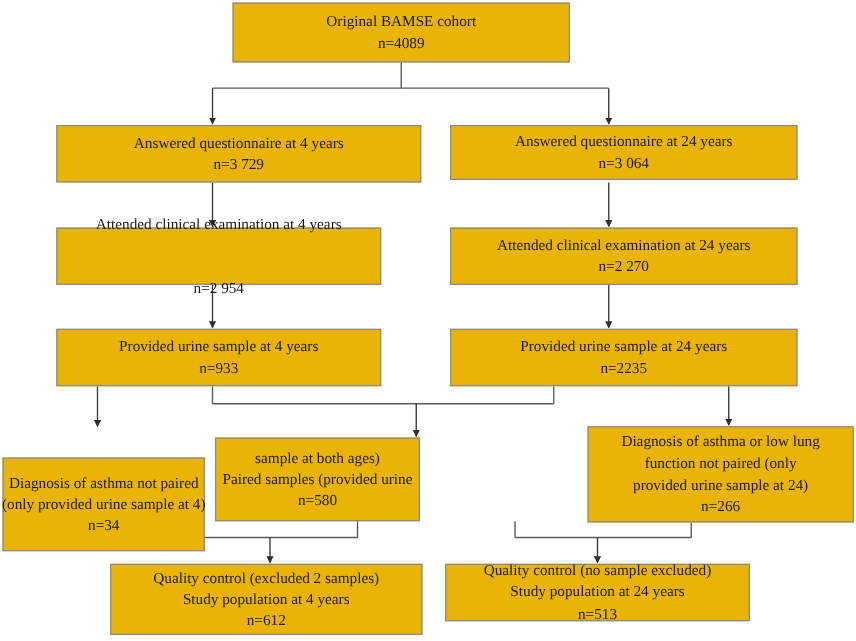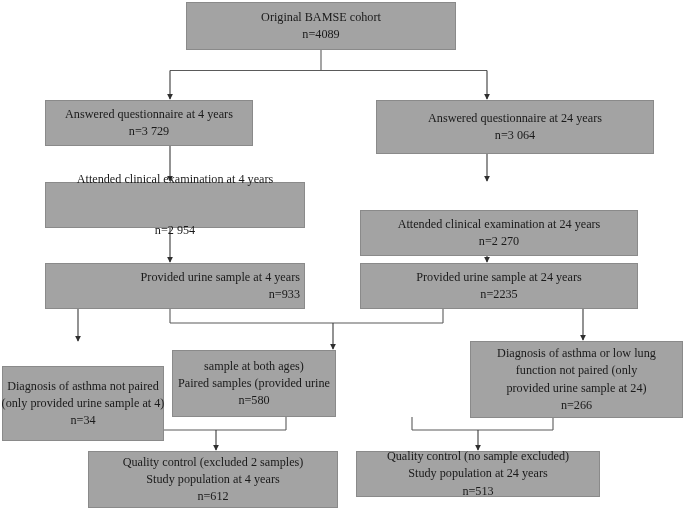--- a/index.html
+++ b/index.html
@@ -20,49 +20,49 @@
     left: 0;
     top: 0;
     width: 685px;
     height: 513px;
     pointer-events: none;
   }
   .node {
     position: absolute;
     box-sizing: border-box;
     border: 1px solid #8a8a8a;
-    background: #a3a3a3;
+    background: #eab308;
     display: flex;
     flex-direction: column;
     align-items: center;
     justify-content: center;
     text-align: center;
     color: #1a1a1a;
     font-size: 12.2px;
     line-height: 1.42;
     padding: 2px 4px;
   }
   .node .line {
     display: block;
     white-space: nowrap;
   }
 
   
   #node-root      { left: 186px; top: 2px;   width: 270px; height: 48px; }
 
   
-  #node-q4        { left: 45px;  top: 100px; width: 208px; height: 46px; }
-  #node-q24       { left: 376px; top: 100px; width: 278px; height: 54px; text-align: center; }
+  #node-q4        { left: 45px;  top: 100px; width: 292px; height: 46px; }
+  #node-q24       { left: 360px; top: 100px; width: 278px; height: 44px; text-align: center; }
 
   
   #node-exam4     { left: 45px;  top: 182px; width: 260px; height: 46px; gap: 34px; }
-  #node-exam24    { left: 360px; top: 182px; width: 278px; height: 46px; margin-top: 28px; }
+  #node-exam24    { left: 360px; top: 182px; width: 278px; height: 46px; }
 
   
-  #node-urine4    { left: 45px;  top: 263px; width: 260px; height: 46px; align-items: flex-end; }
+  #node-urine4    { left: 45px;  top: 263px; width: 260px; height: 46px; }
   #node-urine24   { left: 360px; top: 263px; width: 278px; height: 46px; }
 
   
   #node-notpaired4  { left: 2px;   top: 342px; width: 162px; height: 75px; margin-top: 24px; }
   #node-paired      { left: 172px; top: 350px; width: 164px; height: 67px; }
   #node-notpaired24 { left: 470px; top: 341px; width: 213px; height: 77px; }
 
   
   #node-qc4       { left: 88px;  top: 451px; width: 250px; height: 57px; }
   #node-qc24      { left: 356px; top: 451px; width: 244px; height: 46px; }

